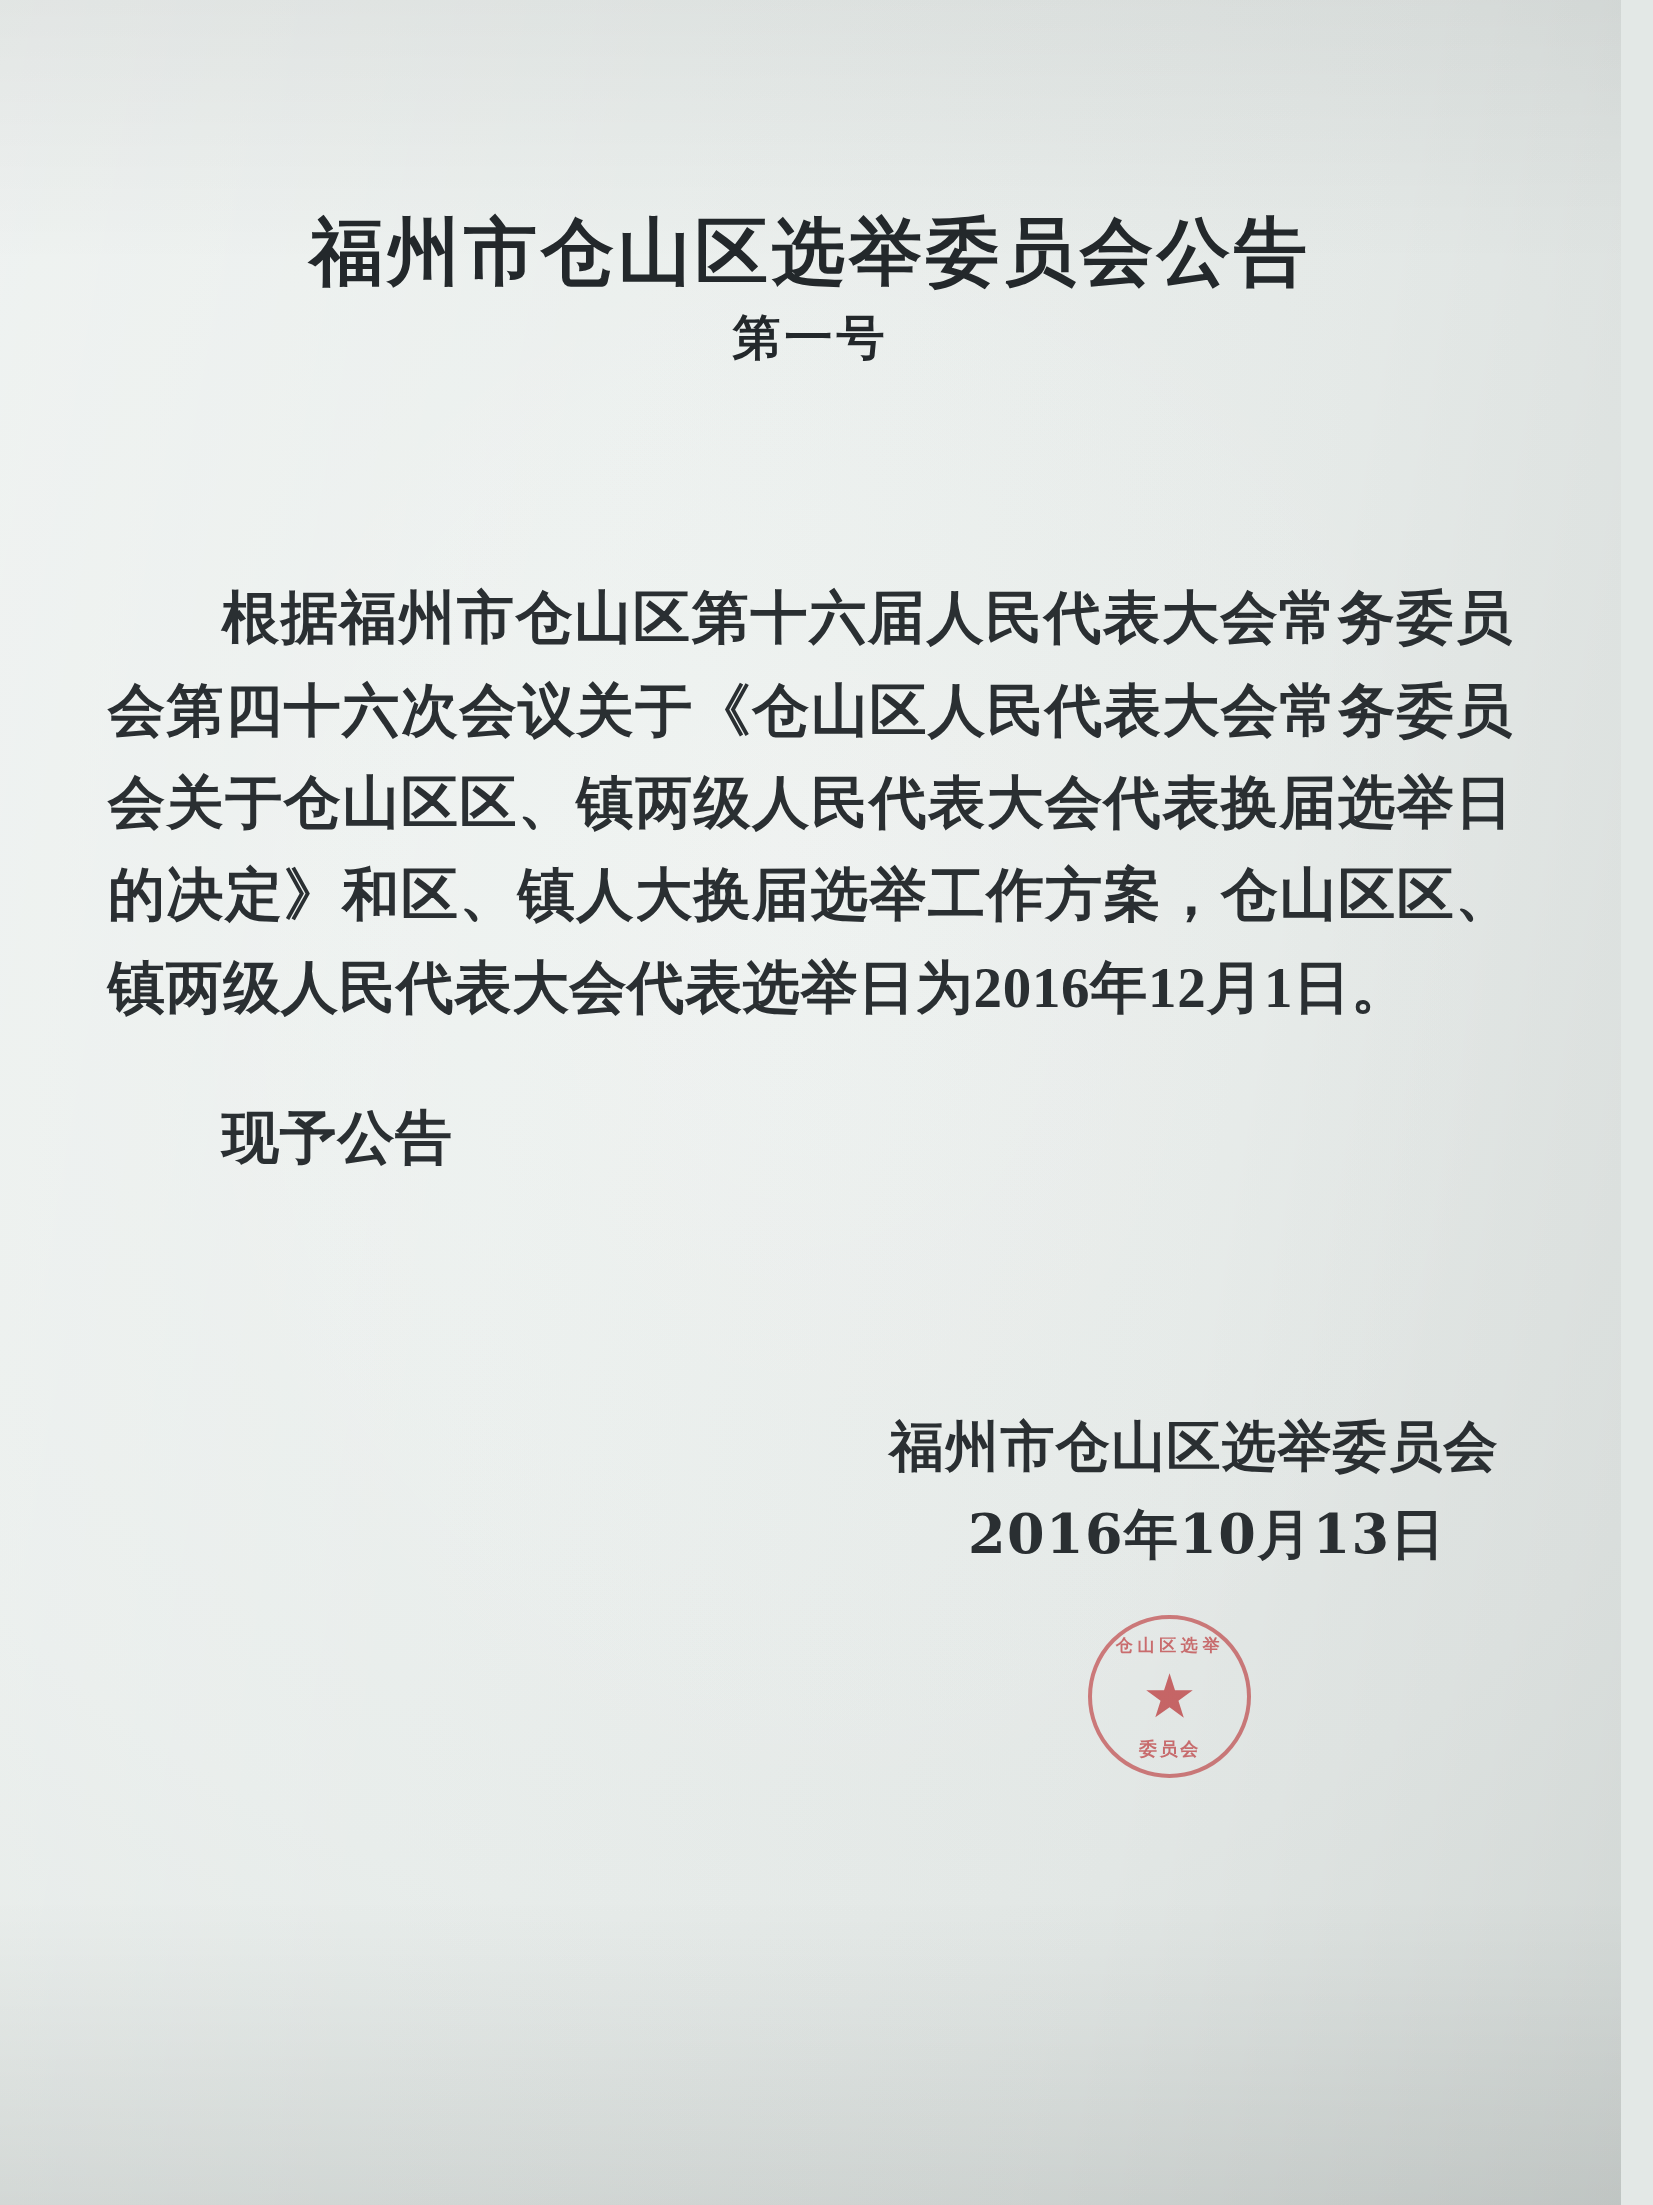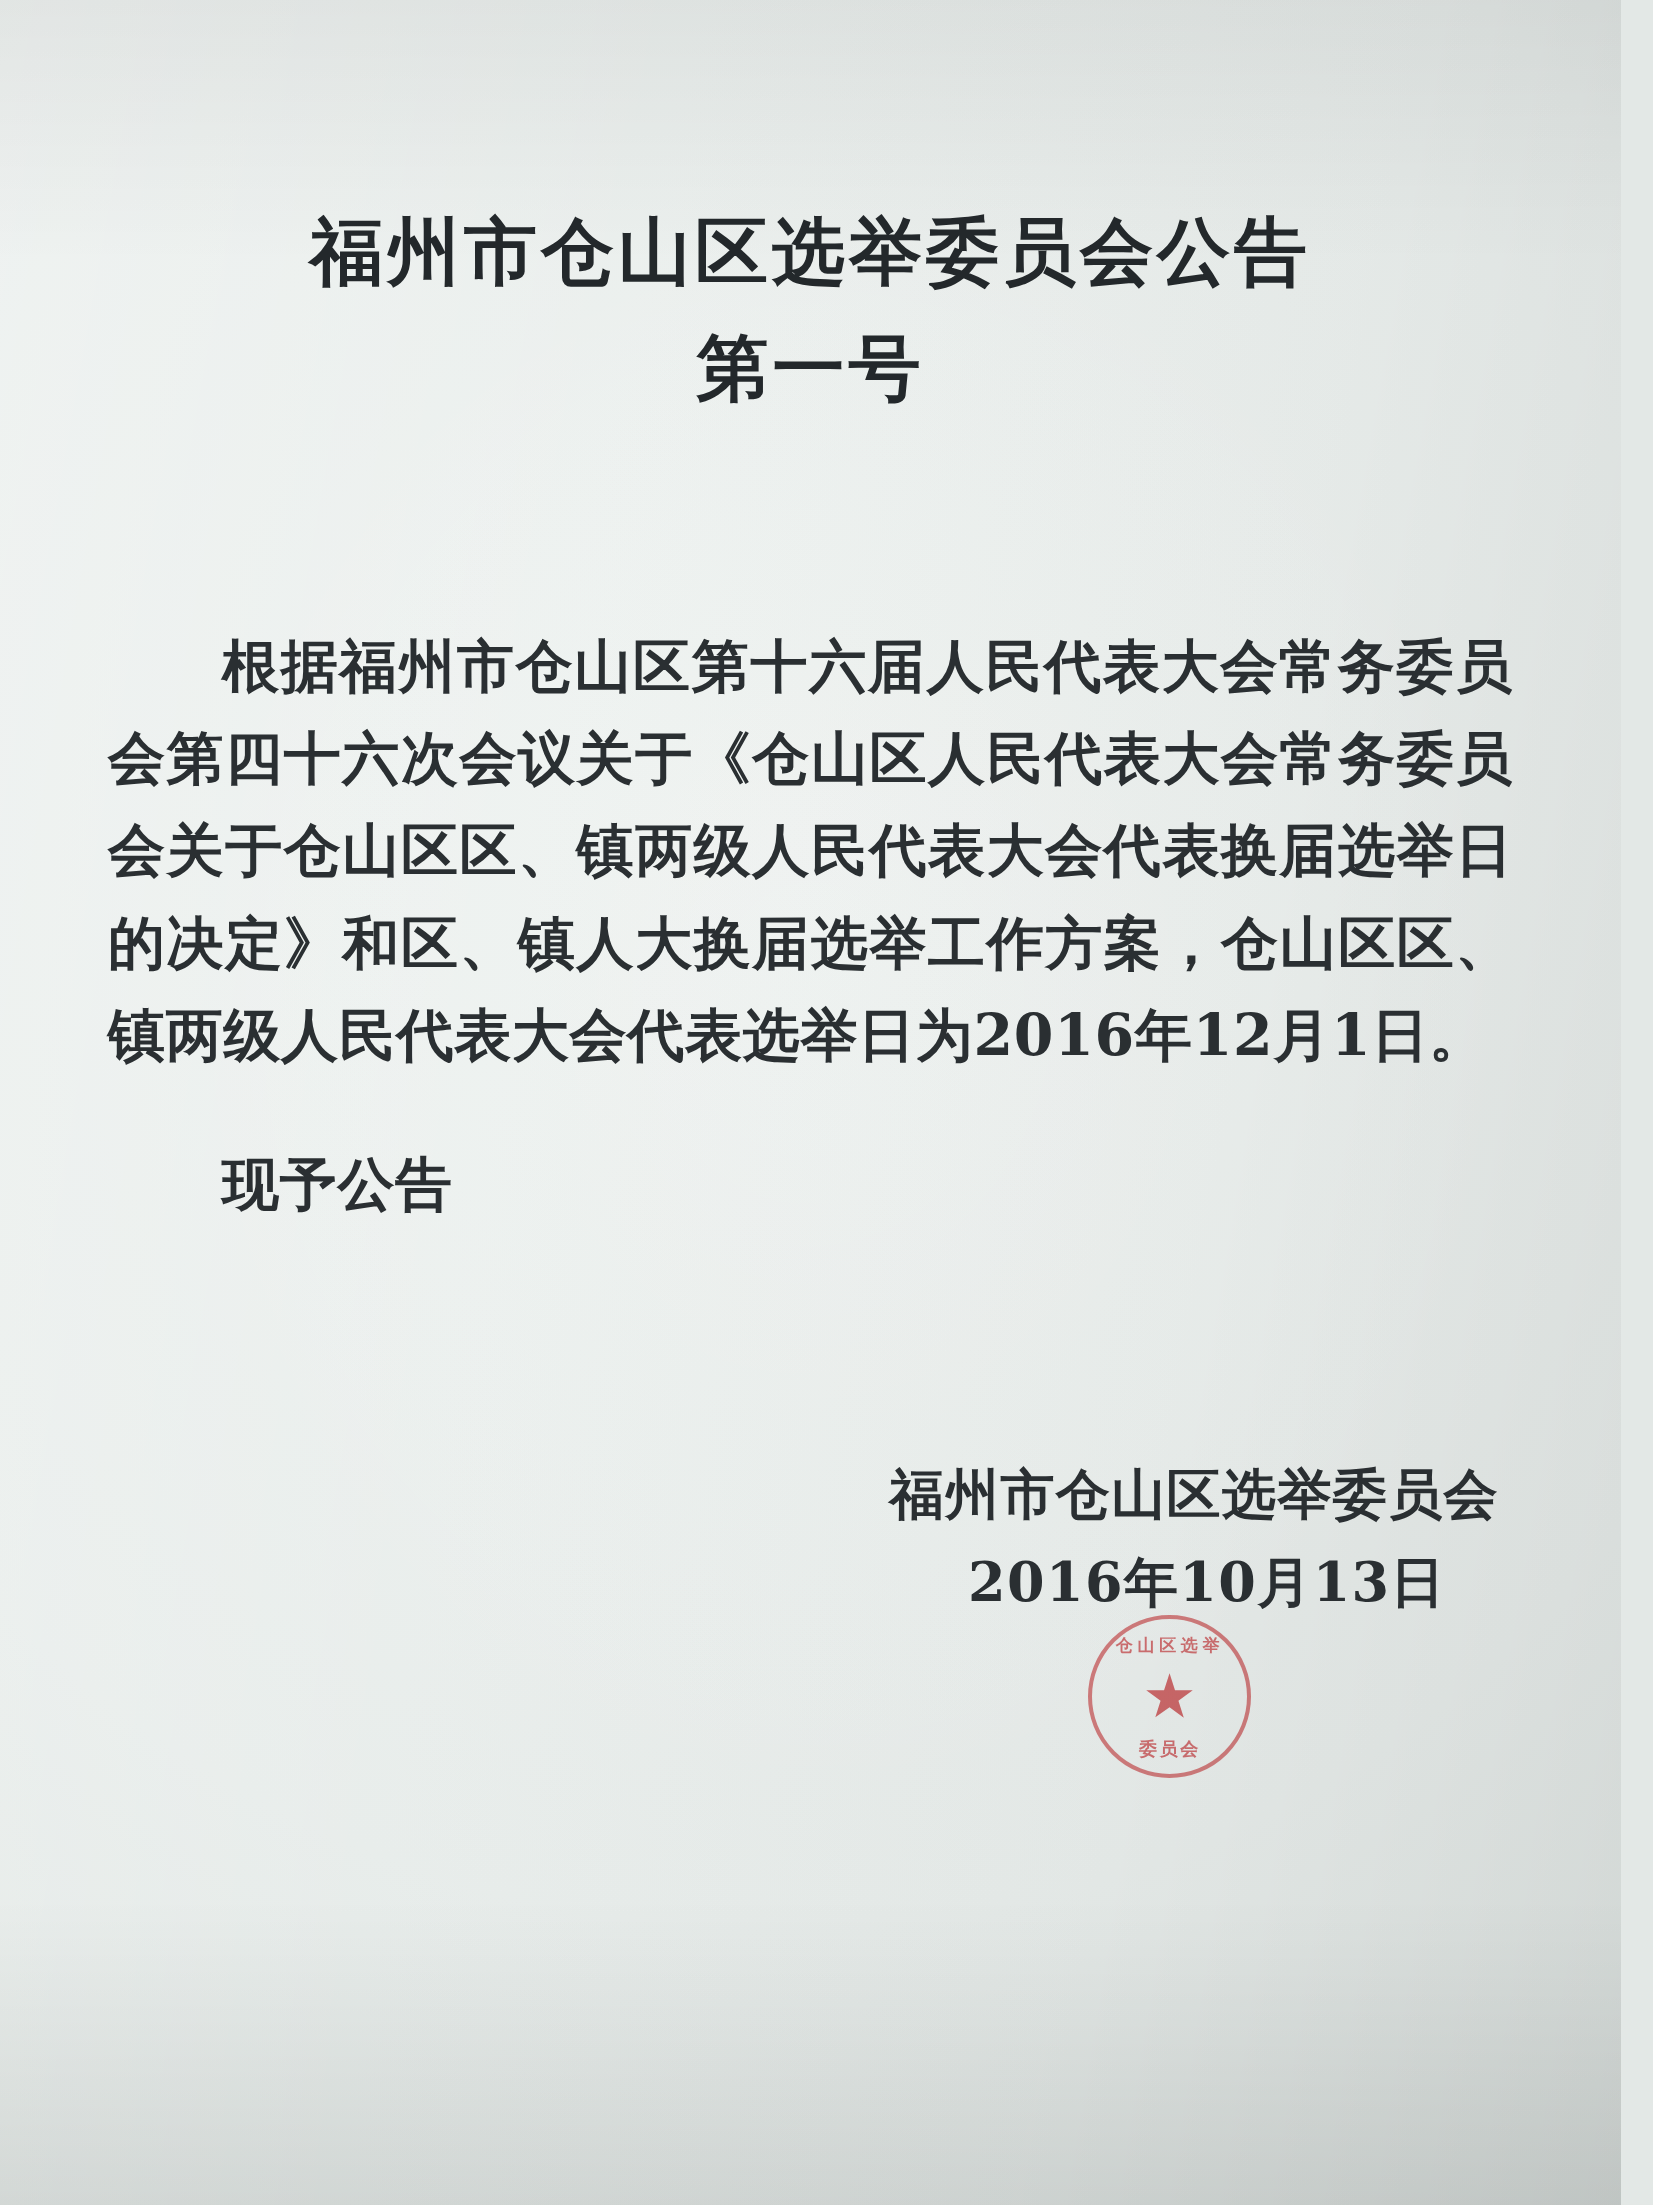--- a/index.html
+++ b/index.html
@@ -55,37 +55,38 @@
     font-family: "DejaVu Sans", "Liberation Sans", sans-serif;
     font-weight: bold;
     color: #23282b;
     letter-spacing: 4px;
     line-height: 1.35;
   }
   .title-line-1 {
     font-size: 73px;
   }
   .title-line-2 {
-    font-size: 72px;
-    margin-top: 18px;
+    font-size: 48px;
+    margin-top: 3px;
   }
 
   
   .body-block {
     margin: 203px 108px 0 108px;
     color: #2a2f32;
     font-size: 57px;
     line-height: 1.62;
     letter-spacing: 0.7px;
     font-weight: bold;
     text-align: justify;
     text-justify: inter-ideograph;
   }
   .para-main {
     text-indent: 114px;
+    font-family: Liberation Serif, serif;
   }
   .para-second {
     text-indent: 114px;
     margin-top: 30px;
   }
 
   
   .sign-block {
     margin-top: 223px;
     padding-right: 122px;

